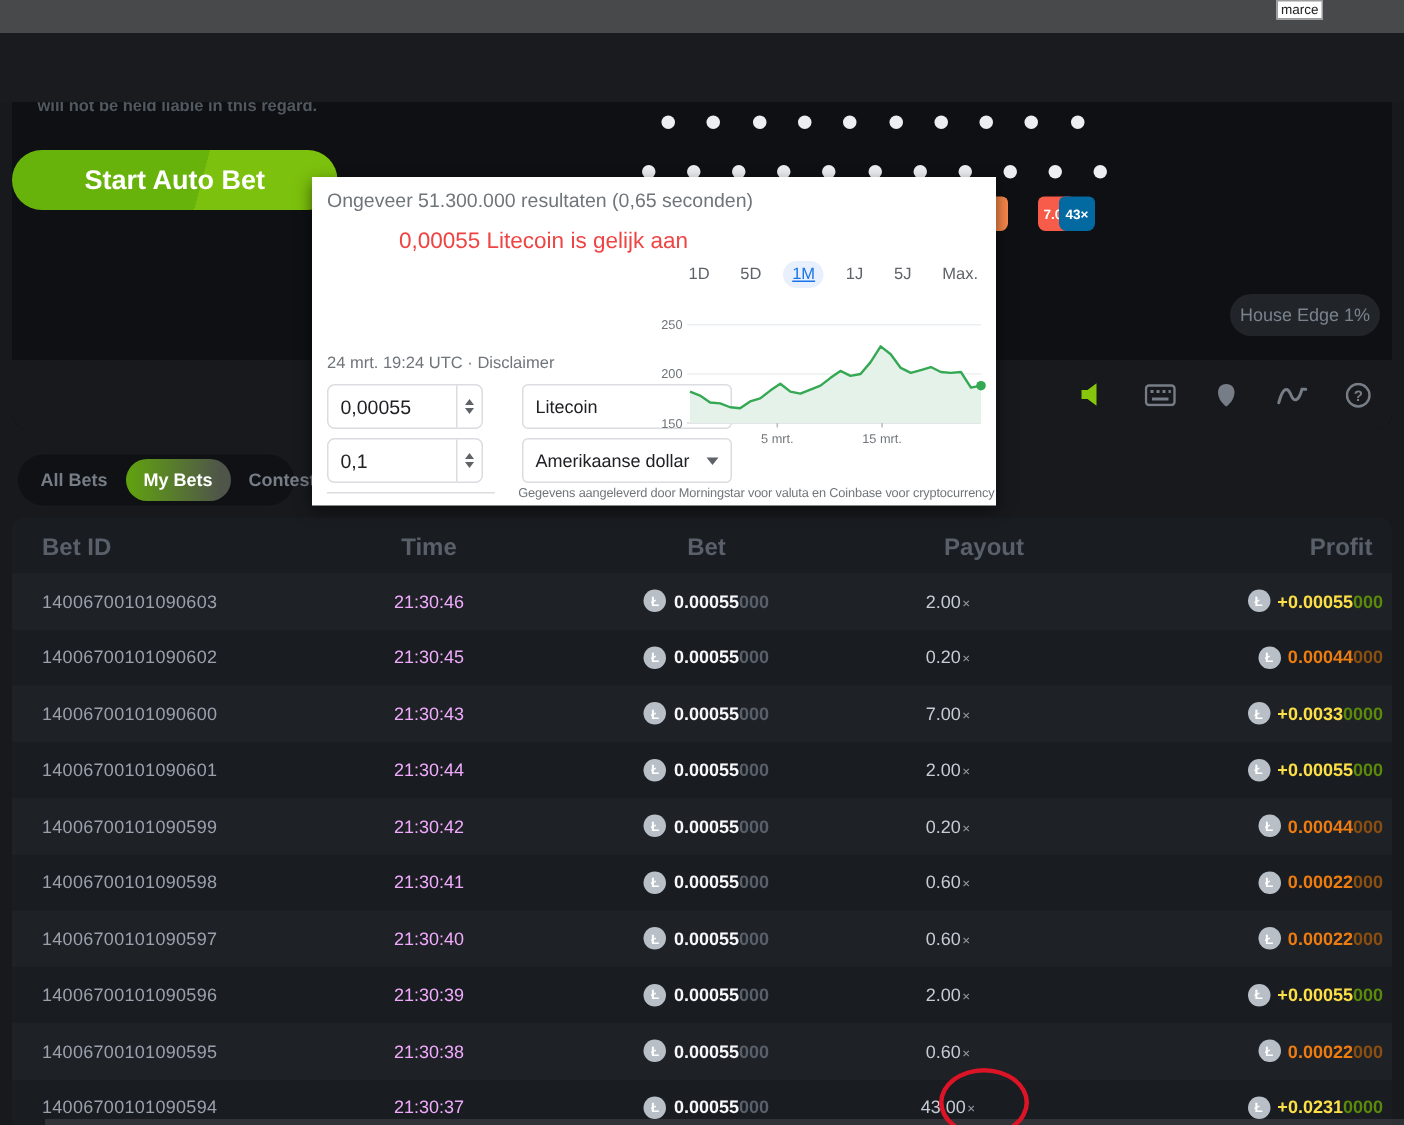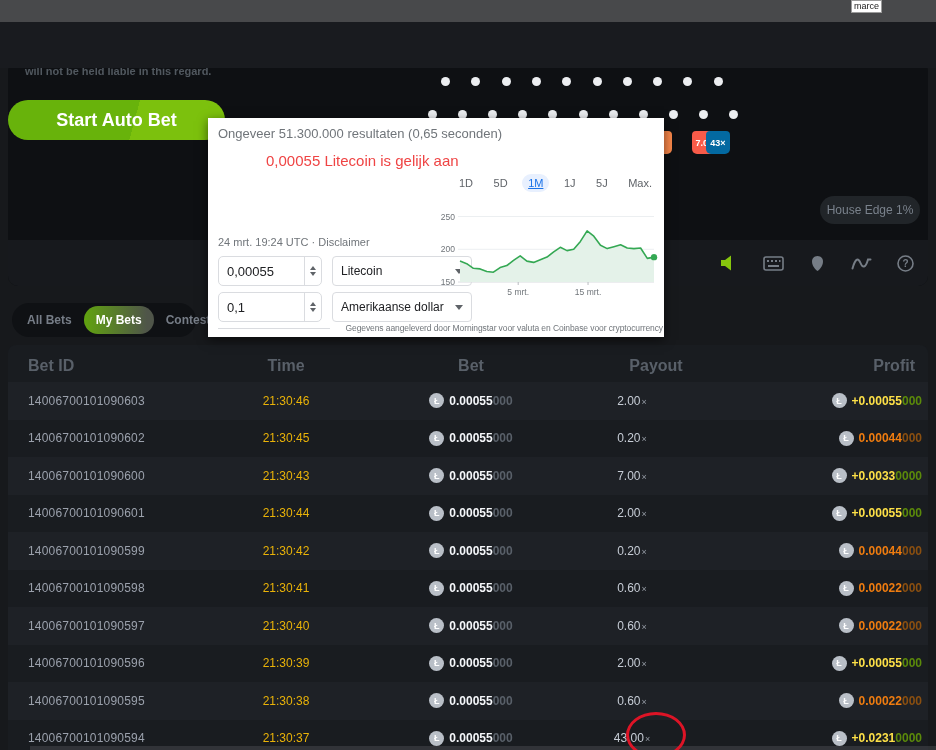--- a/index.html
+++ b/index.html
@@ -85,21 +85,21 @@
     position:absolute; left:10px; width:104px; height:30px; border:1px solid #dadce0; border-radius:5px;
     display:flex; align-items:center;
   }
   .g-input .val { flex:1; padding-left:8px; font-size:13px; color:#202124; }
   .g-spin { width:17px; height:100%; border-left:1px solid #dadce0; display:flex; flex-direction:column;
             align-items:center; justify-content:center; gap:2px; cursor:pointer; }
   .g-spin i { width:0; height:0; border-left:3.5px solid transparent; border-right:3.5px solid transparent; }
   .g-spin .up { border-bottom:4px solid #5f6368; }
   .g-spin .dn { border-top:4px solid #5f6368; }
   .g-select {
-    position:absolute; left:124px; width:140px; height:30px; border:1px solid #dadce0; border-radius:4px;
+    position:absolute; left:140px; width:140px; height:30px; border:1px solid #dadce0; border-radius:4px;
     display:flex; align-items:center; justify-content:space-between; padding:0 8px; cursor:pointer;
   }
   .g-select .val { font-size:12px; color:#202124; white-space:nowrap; }
   .g-caret { width:0; height:0; border-left:4px solid transparent; border-right:4px solid transparent;
              border-top:5px solid #5f6368; }
   .g-ranges { position:absolute; left:245px; top:56px; width:205px; display:flex;
               justify-content:space-between; align-items:center; }
   .g-range { font-size:11px; color:#5f6368; padding:3px 6px; border-radius:10px; cursor:pointer; }
   .g-range.sel { color:#1a73e8; background:#e8f0fe;text-decoration:underline; }
   #conv-chart { position:absolute; left:232px; top:74px; }
@@ -119,21 +119,21 @@
   .thead { position:absolute; left:0; top:0; width:920px; height:37px; }
   .th { position:absolute; top:12px; color:#596069; font-size:16px; font-weight:bold; }
   .th-id { left:20px; } .th-time { left:198px; width:160px; text-align:center; }
   .th-bet { left:375px; width:176px; text-align:center; }
   .th-payout { left:560px; width:176px; text-align:center; }
   .th-profit { right:13px; }
   .row { position:absolute; left:0; width:920px; height:37.5px; cursor:pointer; }
   .row.odd { background:#1e2126; } .row.even { background:#191c20; }
   .cell { position:absolute; top:0; height:100%; display:flex; align-items:center; font-size:12px; }
   .c-id { left:20px; color:#9ba1ac; letter-spacing:.2px; }
-  .c-time { left:198px; width:160px; justify-content:center; color:#eab308; }
+  .c-time { left:198px; width:160px; justify-content:center; color:#f0abfc; }
   .c-bet { left:375px; width:176px; justify-content:center; gap:5px; }
   .c-payout { left:536px; width:176px; justify-content:center; color:#c6ccd5;align-items:center; }
   .c-profit { right:6px; gap:5px; }
   .coin.cell-coin { width:15px; height:15px; font-size:9px; background:#b9bfc7; flex:0 0 auto; }
   .bet-main { color:#f5f7fa; font-weight:bold; } .bet-zeros { color:#596069; font-weight:bold; }
   .mult-x { font-size:9px; color:#959ba4; margin-left:1px; }
   .row.win  .p-main { color:#fde047; font-weight:bold; }
   .row.win  .p-zeros { color:#5b8a0a; font-weight:bold; }
   .row.loss .p-main { color:#ef7c0f; font-weight:bold; }
   .row.loss .p-zeros { color:#8a4f10; font-weight:bold; }

